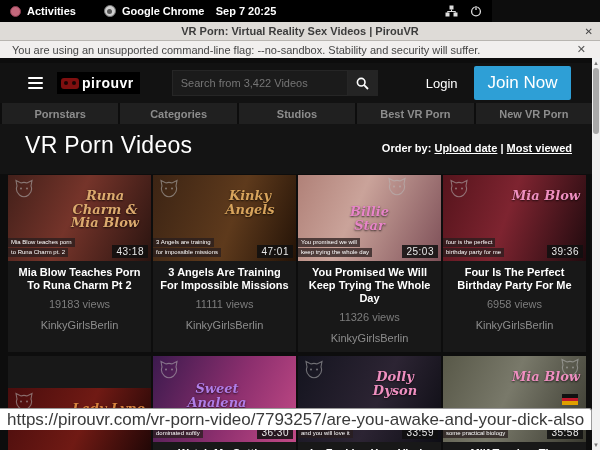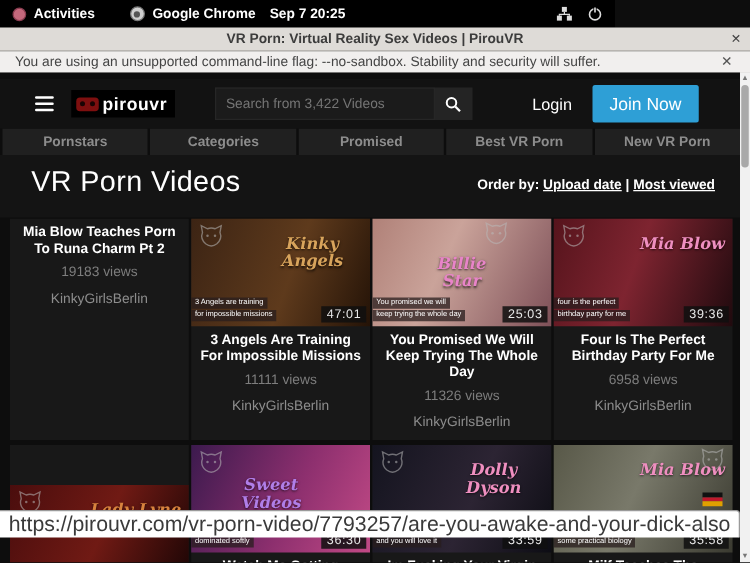--- a/index.html
+++ b/index.html
@@ -50,21 +50,21 @@
   #logo .goggles::before,#logo .goggles::after{content:"";position:absolute;top:3px;width:4px;height:4px;
     border-radius:50%;background:#1a0404;}
   #logo .goggles::before{left:3px;} #logo .goggles::after{right:3px;}
   #logo .word{color:#fff;font-weight:bold;font-size:14px;letter-spacing:.5px;}
   #search-wrap{display:flex;margin-left:32px;}
   #search-input{width:158px;height:24px;background:#1b1b1b;border:1px solid #262626;color:#8a8a8a;
     font-size:11px;padding:0 8px;outline:none;font-family:inherit;}
   #search-btn{width:30px;height:26px;background:#242424;border:none;display:flex;align-items:center;
     justify-content:center;cursor:pointer;}
   #login-btn{color:#fff;font-size:13px;margin-left:48px;cursor:pointer;}
-  #join-btn{margin-left:16px;background:#2e9fd6;color:#fff;font-size:14px;padding:7px 14px;border-radius:2px;cursor:pointer;}
+  #join-btn{margin-left:16px;background:#2e9fd6;color:#fff;font-size:17px;padding:7px 14px;border-radius:2px;cursor:pointer;}
 
   
   #nav{position:absolute;left:0;top:45px;width:592px;height:21px;display:flex;gap:2px;background:#0d0d0d;padding-left:2px;box-sizing:border-box;}
   .nav-item{flex:1;background:#202020;color:#8d8d8d;font-size:11px;font-weight:bold;display:flex;
     align-items:center;justify-content:center;cursor:pointer;}
 
   
   #page-head{position:absolute;left:0;top:66px;width:592px;height:50px;background:#141414;}
   #page-title{position:absolute;left:25px;top:8px;color:#fff;font-size:23px;font-weight:normal;letter-spacing:.3px;}
   #order-by{position:absolute;right:20px;top:18px;color:#fff;font-size:11px;font-weight:bold;}
@@ -160,35 +160,48 @@
         </svg>
       </button>
     </div>
     <span id="login-btn">Login</span>
     <span id="join-btn">Join Now</span>
   </div>
 
   <div id="nav">
       <div class="nav-item">Pornstars</div>
       <div class="nav-item">Categories</div>
-      <div class="nav-item">Promised</div>
+      <div class="nav-item">Studios</div>
       <div class="nav-item">Best VR Porn</div>
       <div class="nav-item">New VR Porn</div>
     </div>
 
   <div id="page-head">
     <div id="page-title">VR Porn Videos</div>
     <div id="order-by">
       <span>Order by:</span>
       <a>Upload date</a><span> | </span><a>Most viewed</a>
     </div>
   </div>
 
   <div id="grid">
   <div class="card" data-flag="">
+    <div class="thumb" style="background: linear-gradient(115deg, rgb(67, 32, 26) 0%, rgb(117, 52, 42) 45%, rgb(42, 20, 16) 100%);">
+      <svg class="cat-wm" width="20" height="20" viewBox="0 0 20 20">
+        <path d="M3 7 L2 1.5 L7 4 Q10 2.8 13 4 L18 1.5 L17 7 Q19 12 14.5 16 Q10 19.5 5.5 16 Q1 12 3 7 Z" fill="none" stroke="#b9b9b9" stroke-width="1.1"></path>
+        <circle cx="7" cy="9.5" r="1" fill="#b9b9b9"></circle>
+            <circle cx="13" cy="9.5" r="1" fill="#b9b9b9"></circle>
+      </svg>
+      <div class="overlay-name" style="color: rgb(220, 170, 110);">Runa Charm &amp; Mia Blow</div>
+      <div class="caption">
+        <span>Mia Blow teaches porn</span><br><span>to Runa Charm pt. 2</span>
+      </div>
+
+      <span class="duration">43:18</span>
+    </div>
     <div class="info">
       <div class="v-title">Mia Blow Teaches Porn To Runa Charm Pt 2</div>
       <div class="v-views">19183 views</div>
       <div class="v-studio">KinkyGirlsBerlin</div>
     </div>
   </div>
 
   <div class="card" data-flag="">
     <div class="thumb" style="background: linear-gradient(110deg, rgb(60, 36, 20) 0%, rgb(94, 58, 28) 55%, rgb(36, 19, 7) 100%);">
       <svg class="cat-wm" width="20" height="20" viewBox="0 0 20 20">
@@ -272,21 +285,21 @@
     </div>
   </div>
 
   <div class="card" data-flag="">
     <div class="thumb" style="background: linear-gradient(115deg, rgb(60, 26, 78) 0%, rgb(140, 47, 110) 55%, rgb(194, 74, 134) 100%);">
       <svg class="cat-wm" width="20" height="20" viewBox="0 0 20 20">
         <path d="M3 7 L2 1.5 L7 4 Q10 2.8 13 4 L18 1.5 L17 7 Q19 12 14.5 16 Q10 19.5 5.5 16 Q1 12 3 7 Z" fill="none" stroke="#b9b9b9" stroke-width="1.1"></path>
         <circle cx="7" cy="9.5" r="1" fill="#b9b9b9"></circle>
             <circle cx="13" cy="9.5" r="1" fill="#b9b9b9"></circle>
       </svg>
-      <div class="overlay-name" style="color: rgb(176, 126, 232);">Sweet Videos</div>
+      <div class="overlay-name" style="color: rgb(176, 126, 232);">Sweet Analena</div>
       <div class="caption">
         <span>Watch me getting</span><br><span>dominated softly</span>
       </div>
 
       <span class="duration">36:30</span>
     </div>
     <div class="info">
       <div class="v-title">Watch Me Getting Dominated Softly</div>
 
     </div>

